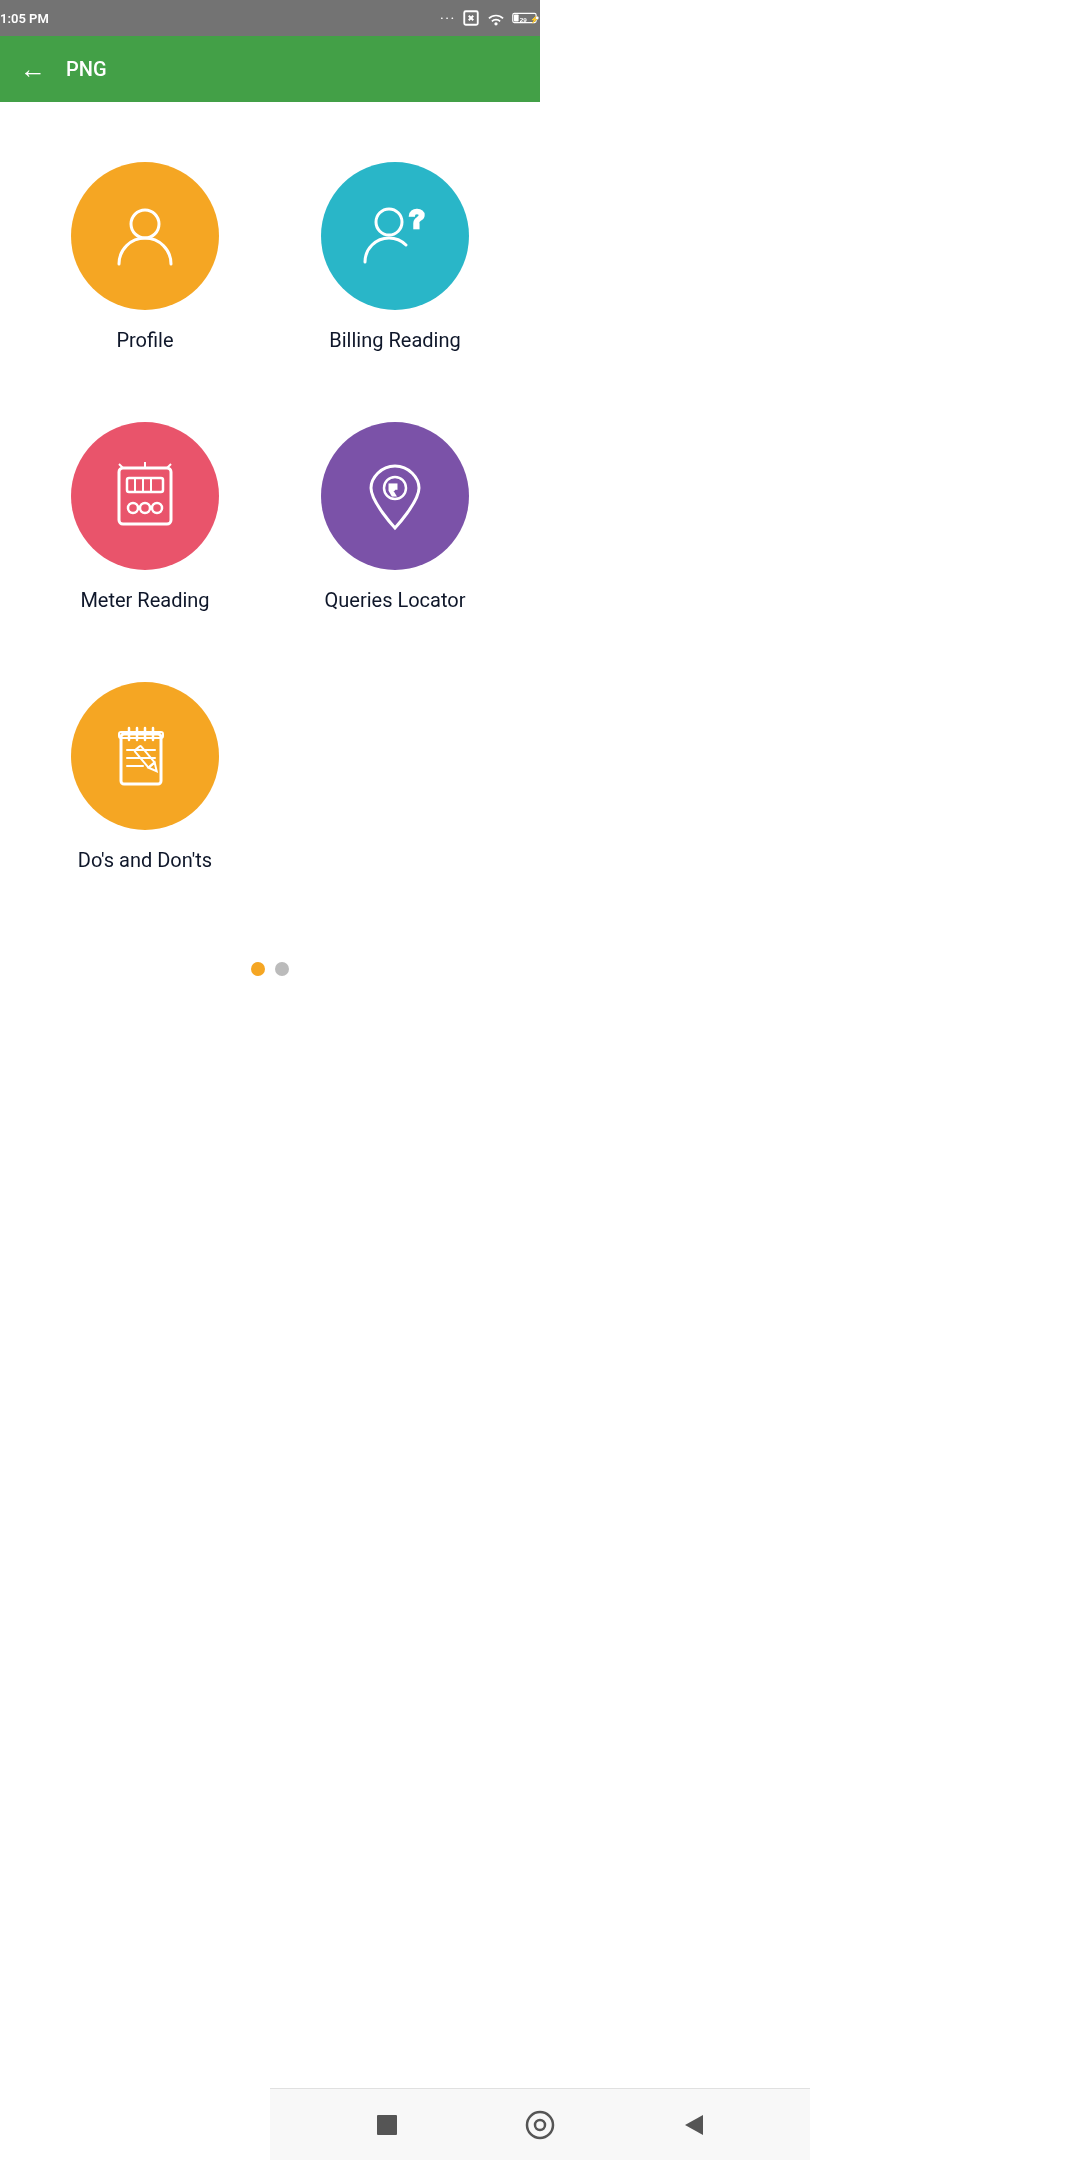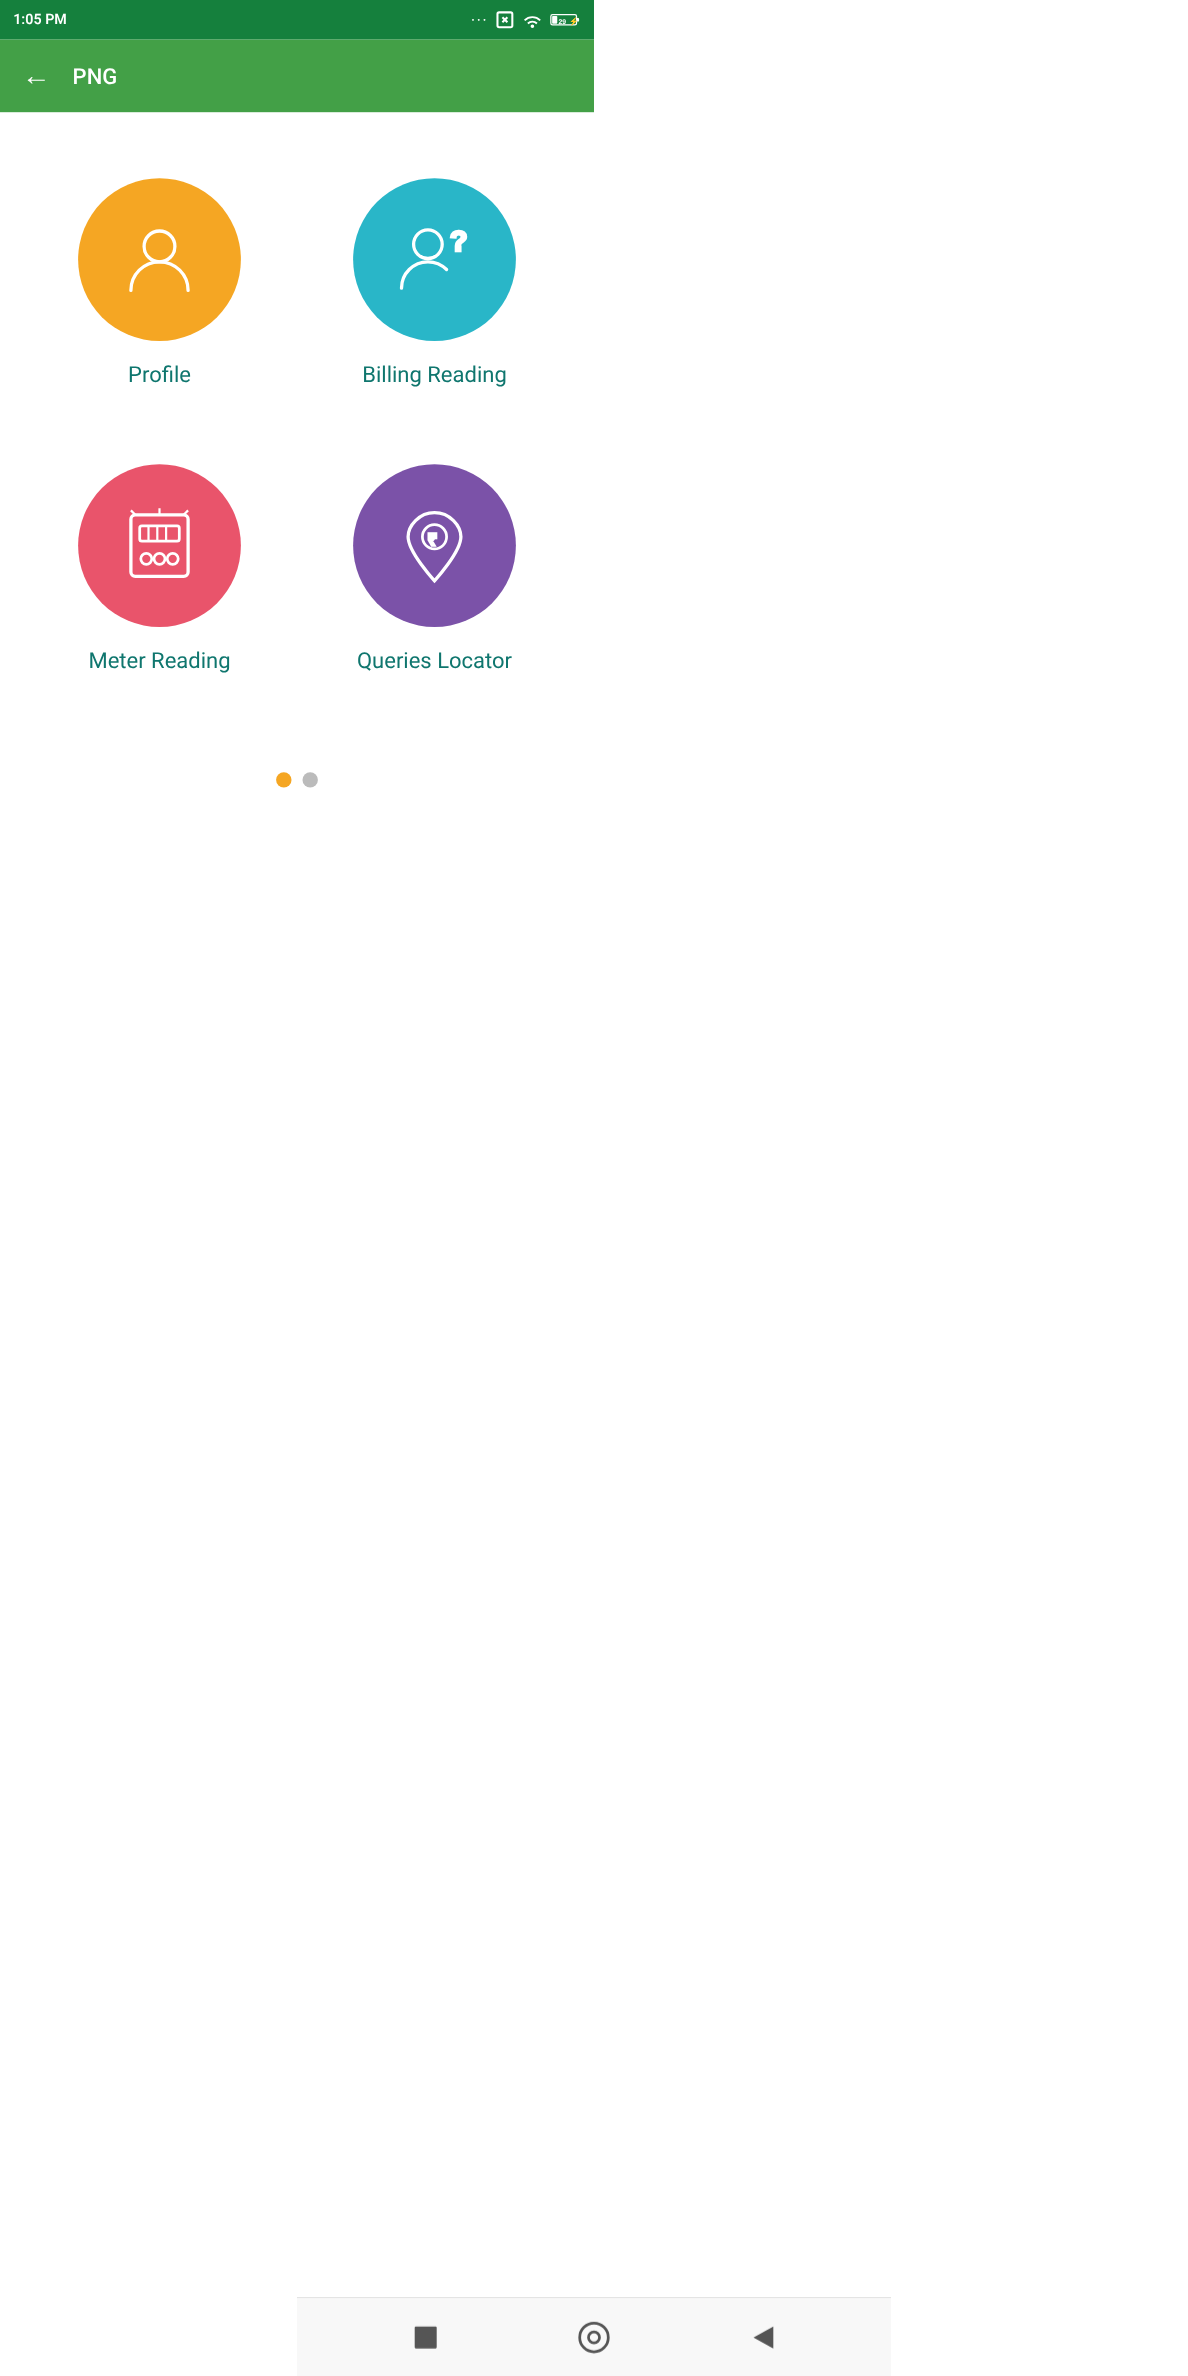--- a/index.html
+++ b/index.html
@@ -10,25 +10,25 @@
       min-height: 1080px;
       background: #fff;
       font-family: 'Roboto', Arial, sans-serif;
       overflow-x: hidden;
     }
 
     
     .status-bar {
       width: 100%;
       height: 36px;
-      background: #15803d;
+      background: #737373;
       display: flex;
       align-items: center;
       justify-content: space-between;
-      padding: 0 12px;
+      padding: 0 0;
       color: #fff;
       font-size: 13px;
       font-weight: 600;
     }
     .status-bar-right {
       display: flex;
       align-items: center;
       gap: 6px;
     }
     .status-dots { letter-spacing: 2px; font-size: 11px; }
@@ -78,21 +78,21 @@
       height: 148px;
       border-radius: 50%;
       display: flex;
       align-items: center;
       justify-content: center;
       overflow: hidden;
     }
 
     .menu-label {
       font-size: 20px;
-      color: #0f766e;
+      color: #0f172a;
       text-align: left;
       font-weight: 400;
     }
 
     
     .color-orange { background: #f5a623; }
     .color-teal   { background: #26a69a; }
     .color-blue   { background: #29b6c8; }
     .color-pink   { background: #e9546b; }
     .color-purple { background: #7b52a8; }
@@ -243,20 +243,46 @@
         <path d="M40 10 C26 10 16 22 16 32 C16 46 40 72 40 72 C40 72 64 46 64 32 C64 22 54 10 40 10Z" stroke="white" stroke-width="3" fill="none"></path>
 
         <circle cx="40" cy="32" r="11" stroke="white" stroke-width="2.5" fill="none"></circle>
 
         <text x="34" y="39" font-size="14" fill="white" font-family="Arial" font-weight="bold">₹</text>
       </svg>
     </div>
     <span class="menu-label">Queries Locator</span>
   </div>
 
+  <div class="menu-item">
+    <div class="menu-icon-circle color-amber">
+
+      <svg viewBox="0 0 80 80" width="80" height="80">
+
+        <rect x="16" y="18" width="40" height="50" rx="3" stroke="white" stroke-width="3" fill="none"></rect>
+
+        <line x1="24" y1="12" x2="24" y2="24" stroke="white" stroke-width="2.5" stroke-linecap="round"></line>
+        <line x1="32" y1="12" x2="32" y2="24" stroke="white" stroke-width="2.5" stroke-linecap="round"></line>
+        <line x1="40" y1="12" x2="40" y2="24" stroke="white" stroke-width="2.5" stroke-linecap="round"></line>
+        <line x1="48" y1="12" x2="48" y2="24" stroke="white" stroke-width="2.5" stroke-linecap="round"></line>
+
+        <rect x="14" y="16" width="44" height="6" rx="2" fill="none" stroke="white" stroke-width="2"></rect>
+
+        <line x1="22" y1="34" x2="50" y2="34" stroke="white" stroke-width="2" stroke-linecap="round"></line>
+        <line x1="22" y1="42" x2="50" y2="42" stroke="white" stroke-width="2" stroke-linecap="round"></line>
+        <line x1="22" y1="50" x2="38" y2="50" stroke="white" stroke-width="2" stroke-linecap="round"></line>
+
+        <g transform="translate(44, 46) rotate(-40)">
+          <rect x="-4" y="-18" width="8" height="22" rx="1" fill="none" stroke="white" stroke-width="2"></rect>
+          <polygon points="-4,4 4,4 0,12" fill="none" stroke="white" stroke-width="2"></polygon>
+        </g>
+      </svg>
+    </div>
+    <span class="menu-label">Do's and Don'ts</span>
+  </div>
 
 </div>
 
 <div class="pagination">
   <div class="dot dot-active"></div>
   <div class="dot dot-inactive"></div>
 </div>
 
 <div class="bottom-nav">
 

